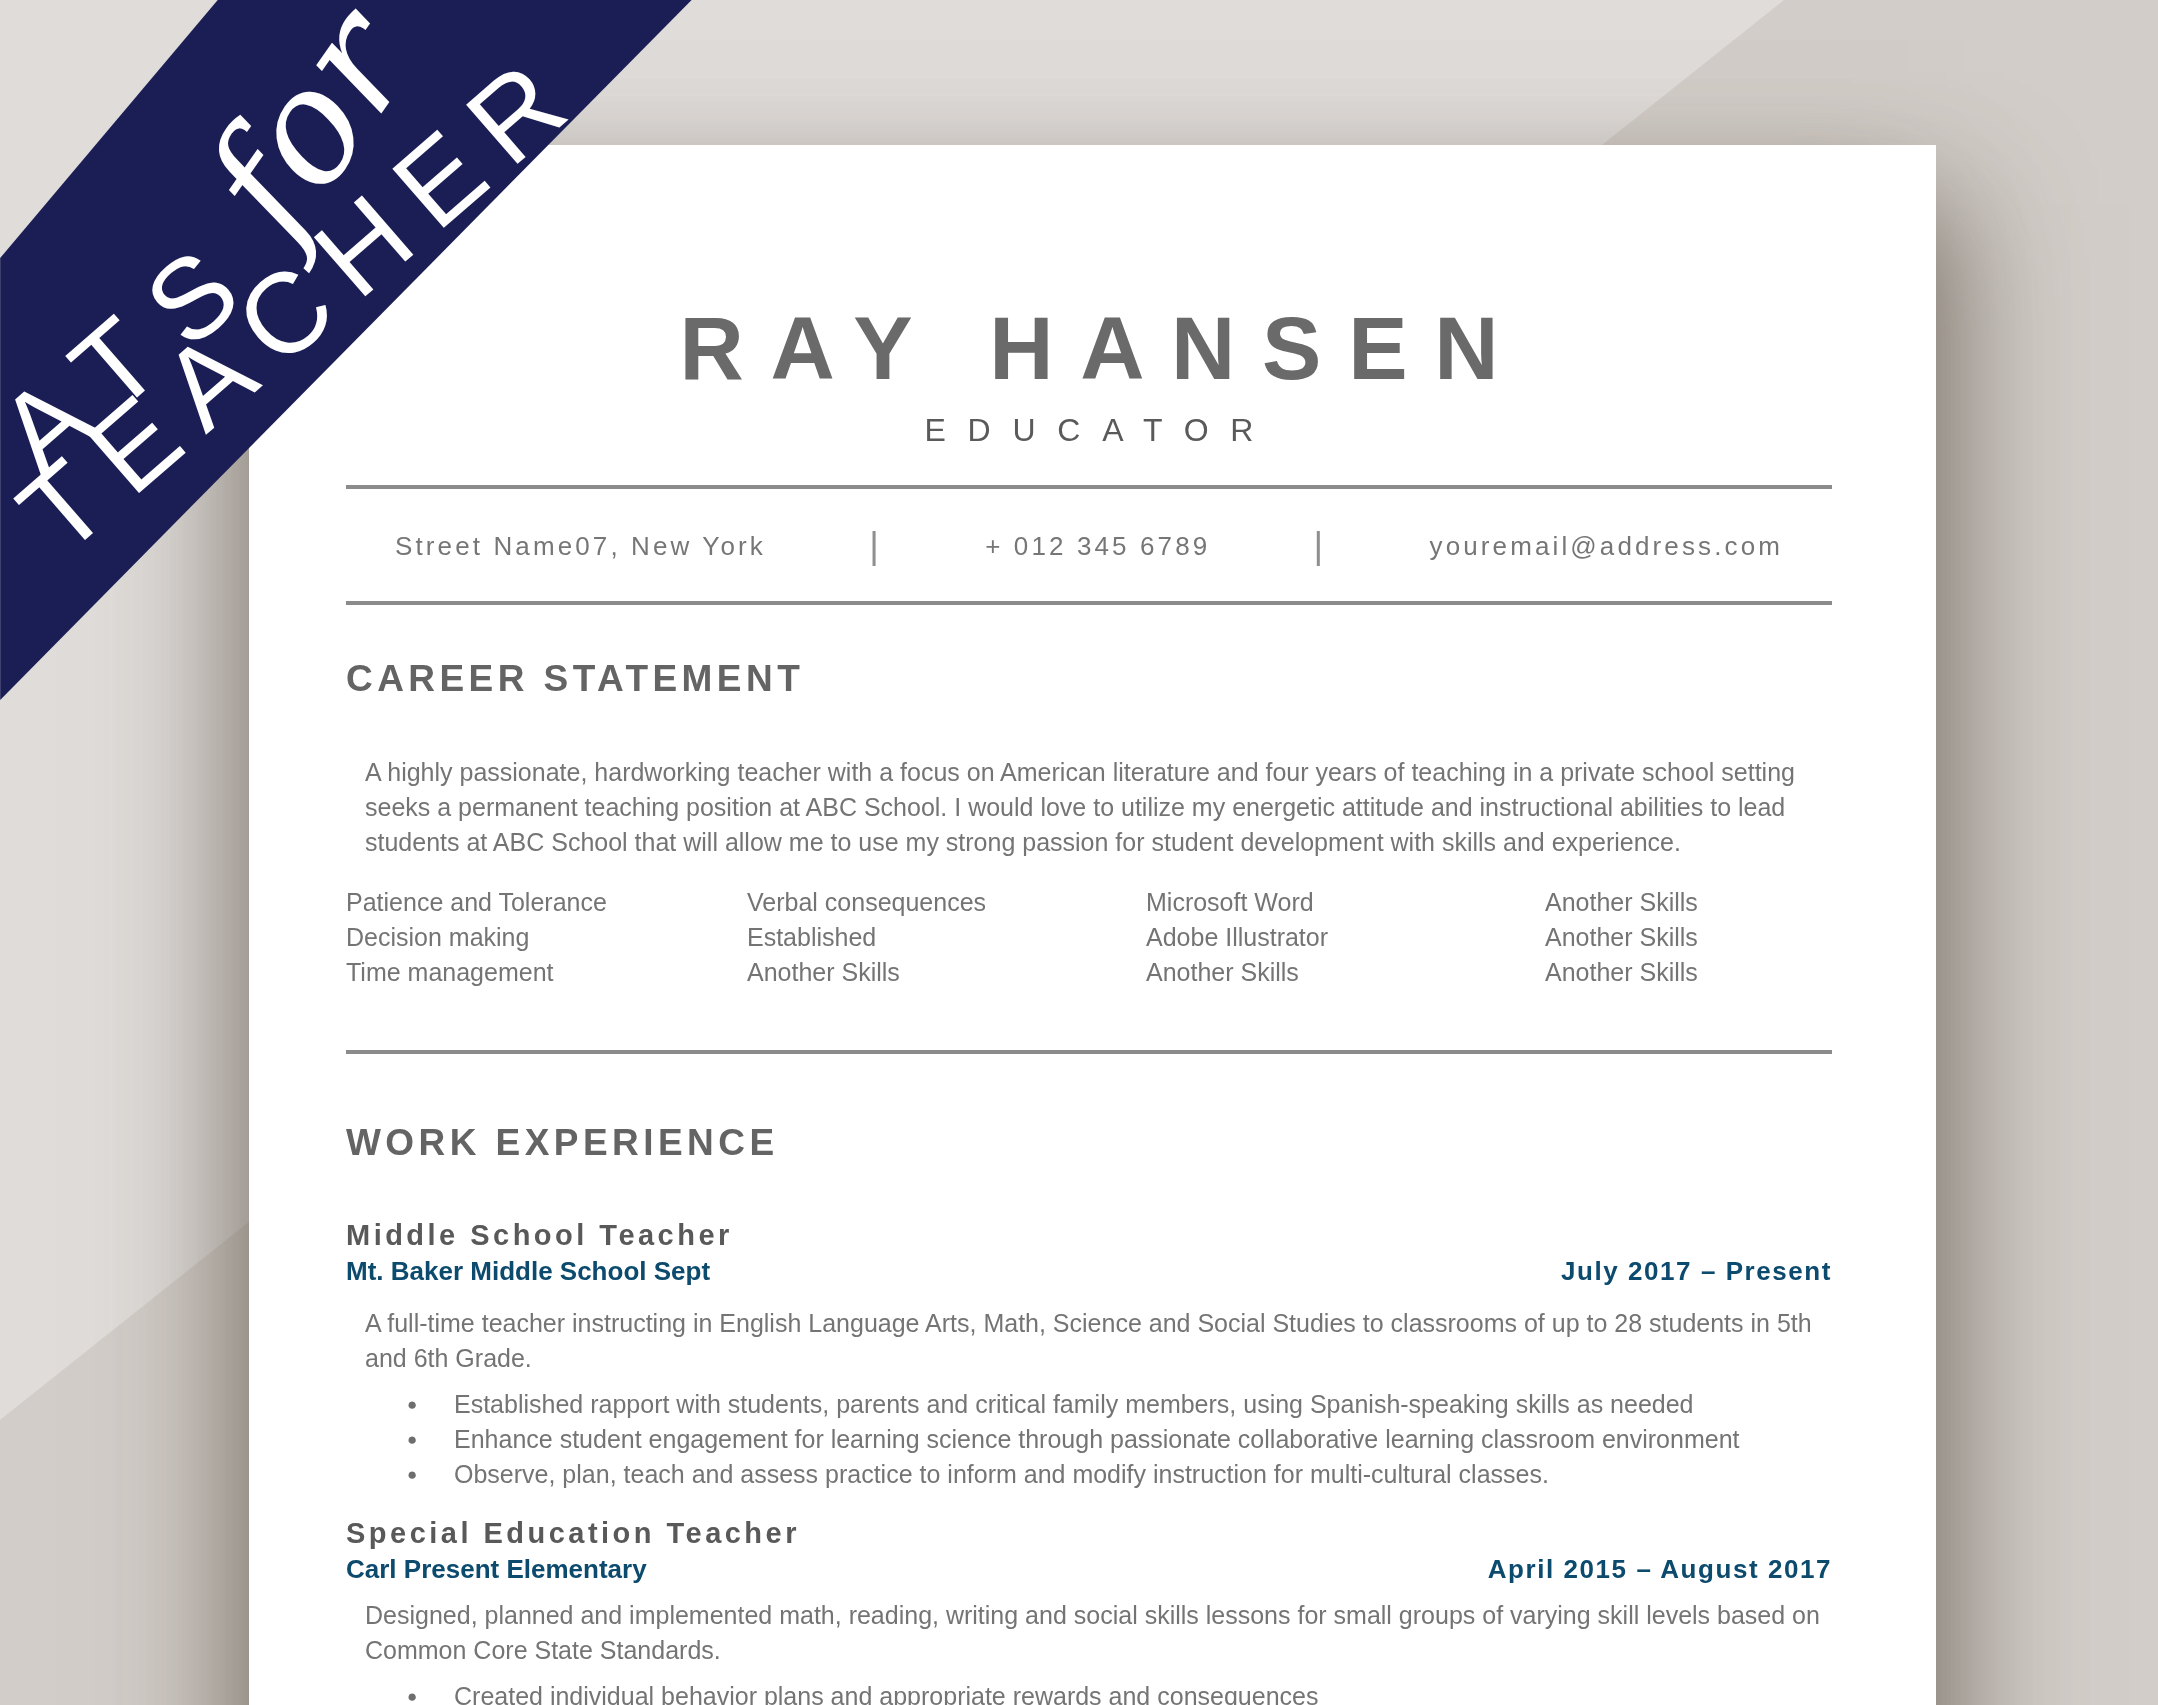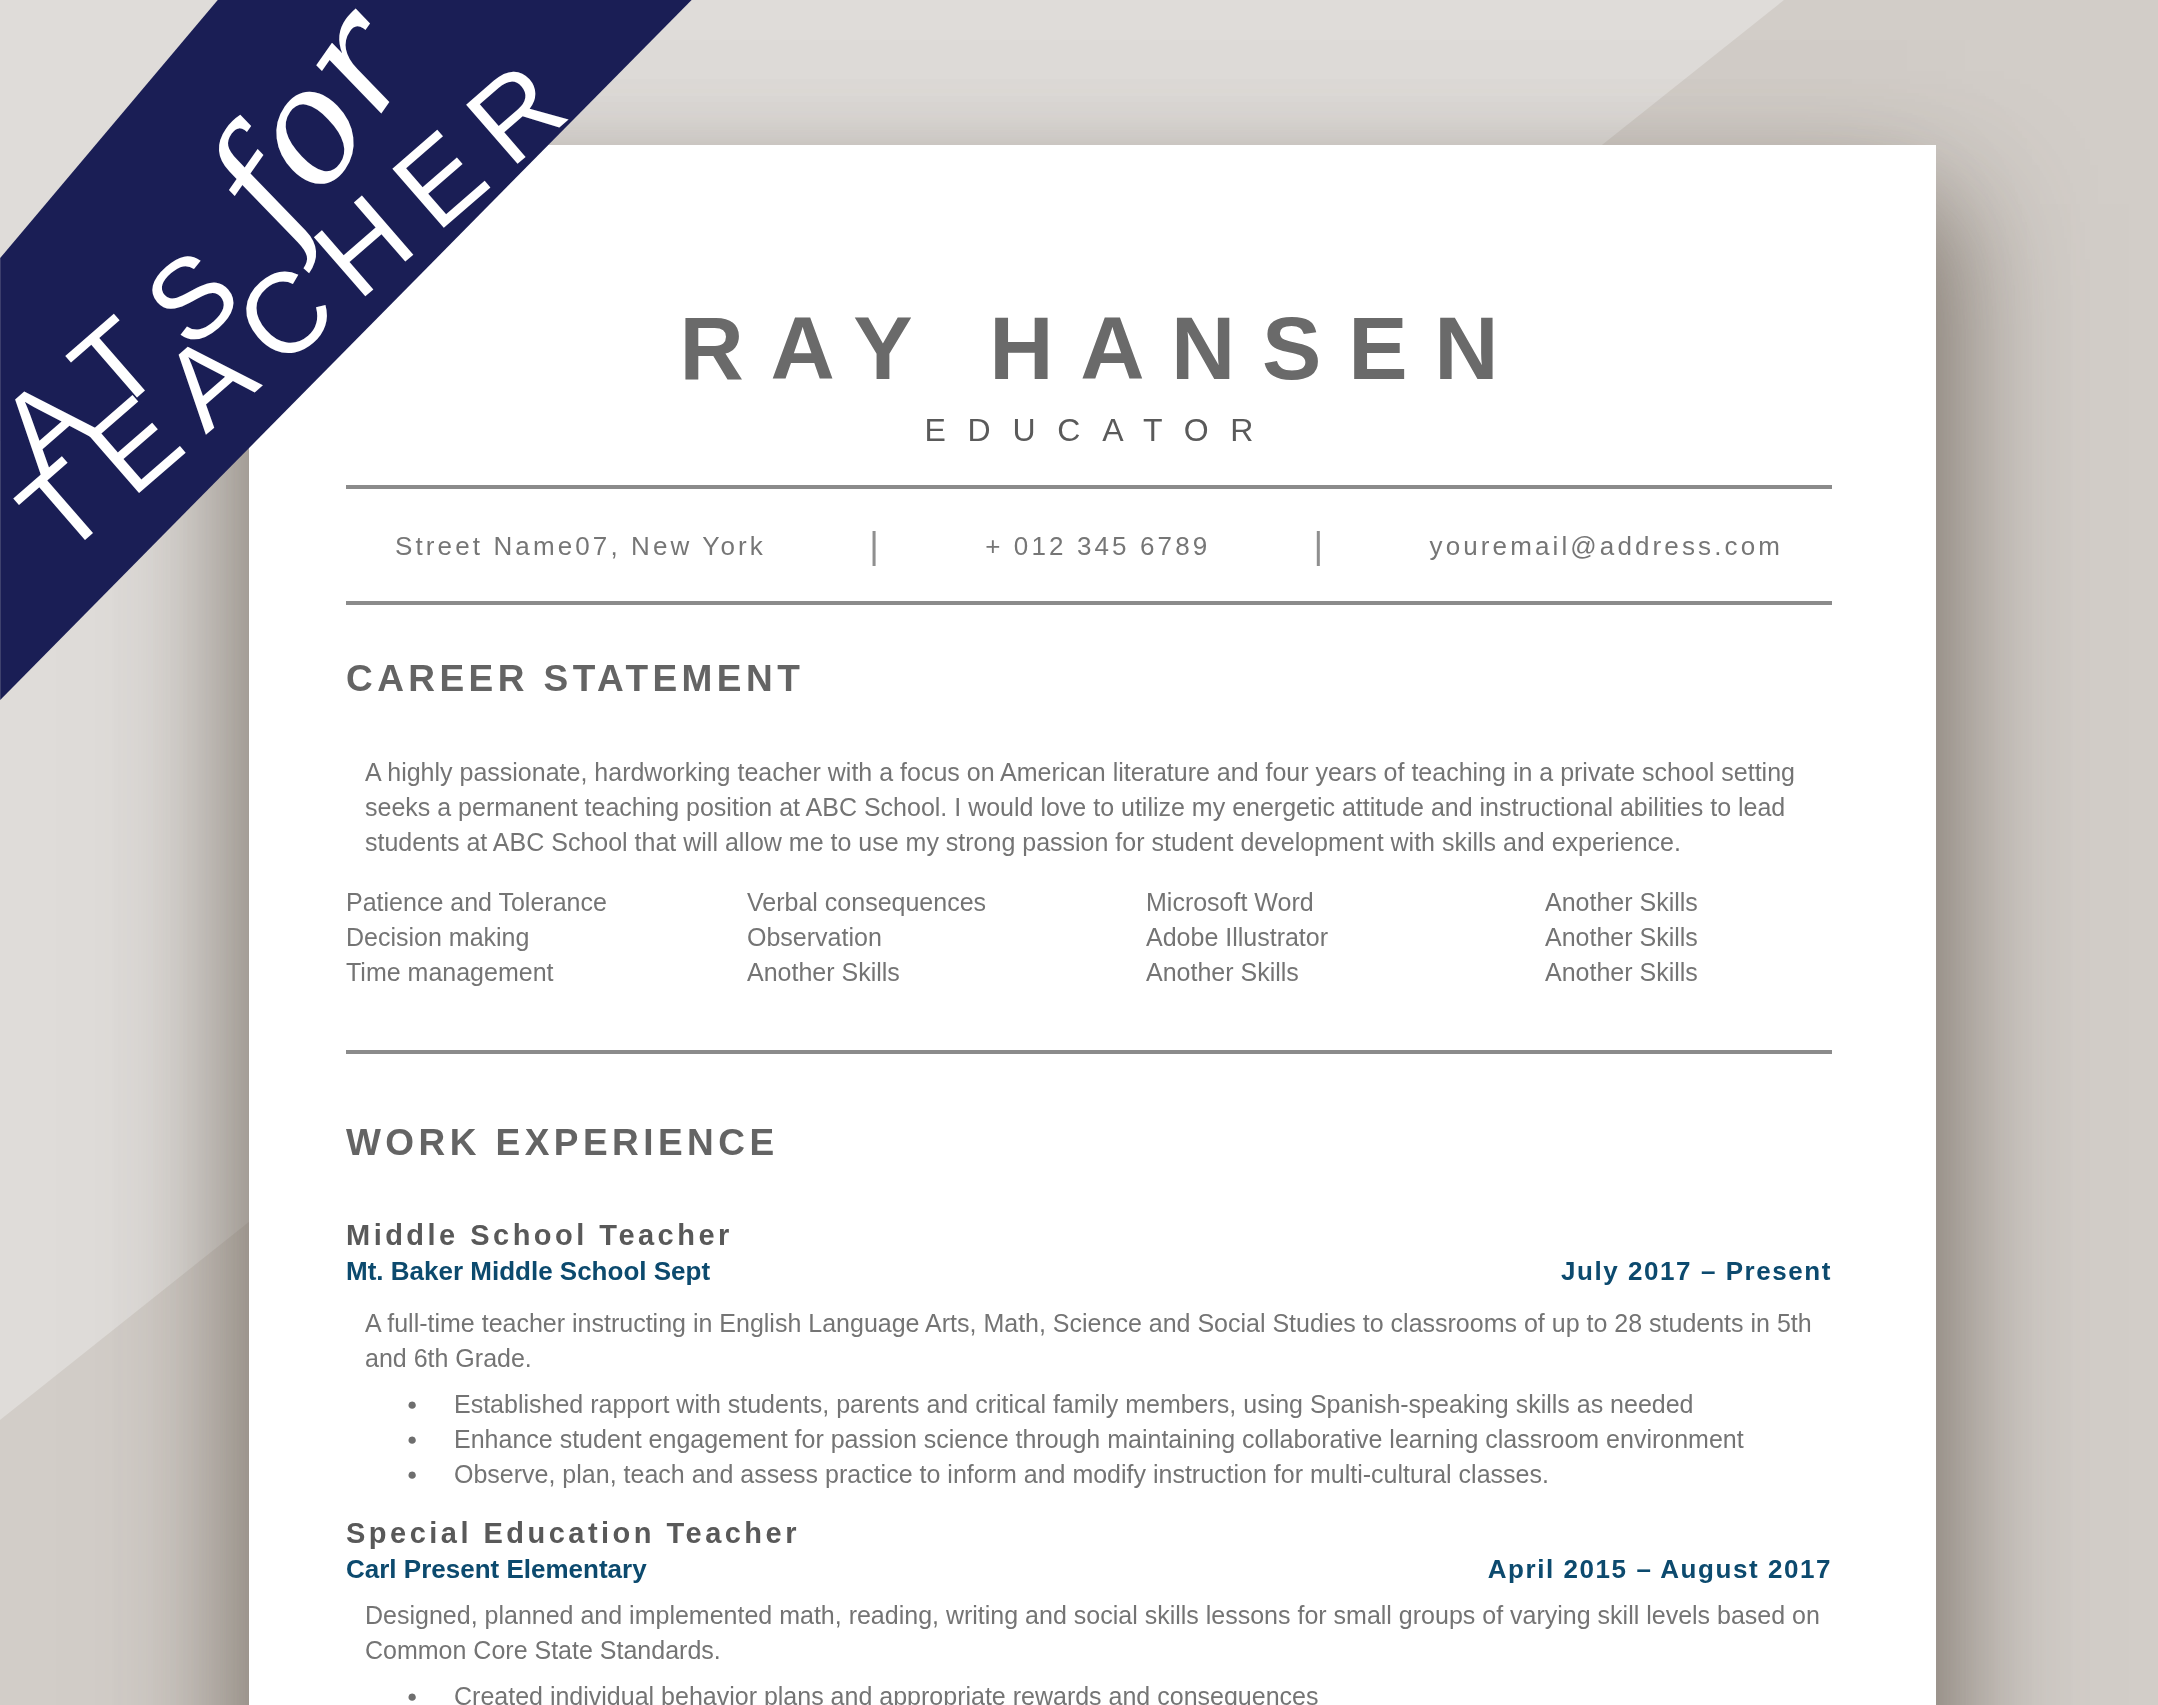--- a/index.html
+++ b/index.html
@@ -84,42 +84,42 @@
 
       <div class="section-heading career-heading">CAREER STATEMENT</div>
       <div class="body-text career-para">A highly passionate, hardworking teacher with a focus on American literature and four years of teaching in a private school setting seeks a permanent teaching position at ABC School.  I would love to utilize my energetic attitude and instructional abilities to lead students at ABC School that will allow me to use my strong passion for student development with skills and experience.</div>
 
       <div class="skills">
         <span>Patience and Tolerance</span>
         <span>Verbal consequences</span>
         <span>Microsoft Word</span>
         <span>Another Skills</span>
         <span>Decision making</span>
-        <span>Observation</span>
+        <span>Established</span>
         <span>Adobe Illustrator</span>
         <span>Another Skills</span>
         <span>Time management</span>
         <span>Another Skills</span>
         <span>Another Skills</span>
         <span>Another Skills</span>
       </div>
 
       <div class="rule rule3"></div>
 
       <div class="section-heading work-heading">WORK EXPERIENCE</div>
 
       <div class="job-title job1-title">Middle School Teacher</div>
       <div class="job-sub job1-sub">
         <span class="employer">Mt. Baker Middle School Sept</span>
         <span class="dates">July 2017 – Present</span>
       </div>
       <div class="body-text job1-para">A full-time teacher instructing in English Language Arts, Math, Science and Social Studies to classrooms of up to 28 students in 5th and 6th Grade.</div>
       <ul class="bullets job1-bullets">
         <li>Established rapport with students, parents and critical family members, using Spanish-speaking skills as needed</li>
-        <li>Enhance student engagement for passion science through maintaining collaborative learning classroom environment</li>
+        <li>Enhance student engagement for learning science through passionate collaborative learning classroom environment</li>
         <li>Observe, plan, teach and assess practice to inform and modify instruction for multi-cultural classes.</li>
       </ul>
 
       <div class="job-title job2-title">Special Education Teacher</div>
       <div class="job-sub job2-sub">
         <span class="employer">Carl Present Elementary</span>
         <span class="dates">April 2015 – August 2017</span>
       </div>
       <div class="body-text job2-para">Designed, planned and implemented math, reading, writing and social skills lessons for small groups of varying skill levels based on Common Core State Standards.</div>
       <ul class="bullets job2-bullets">

